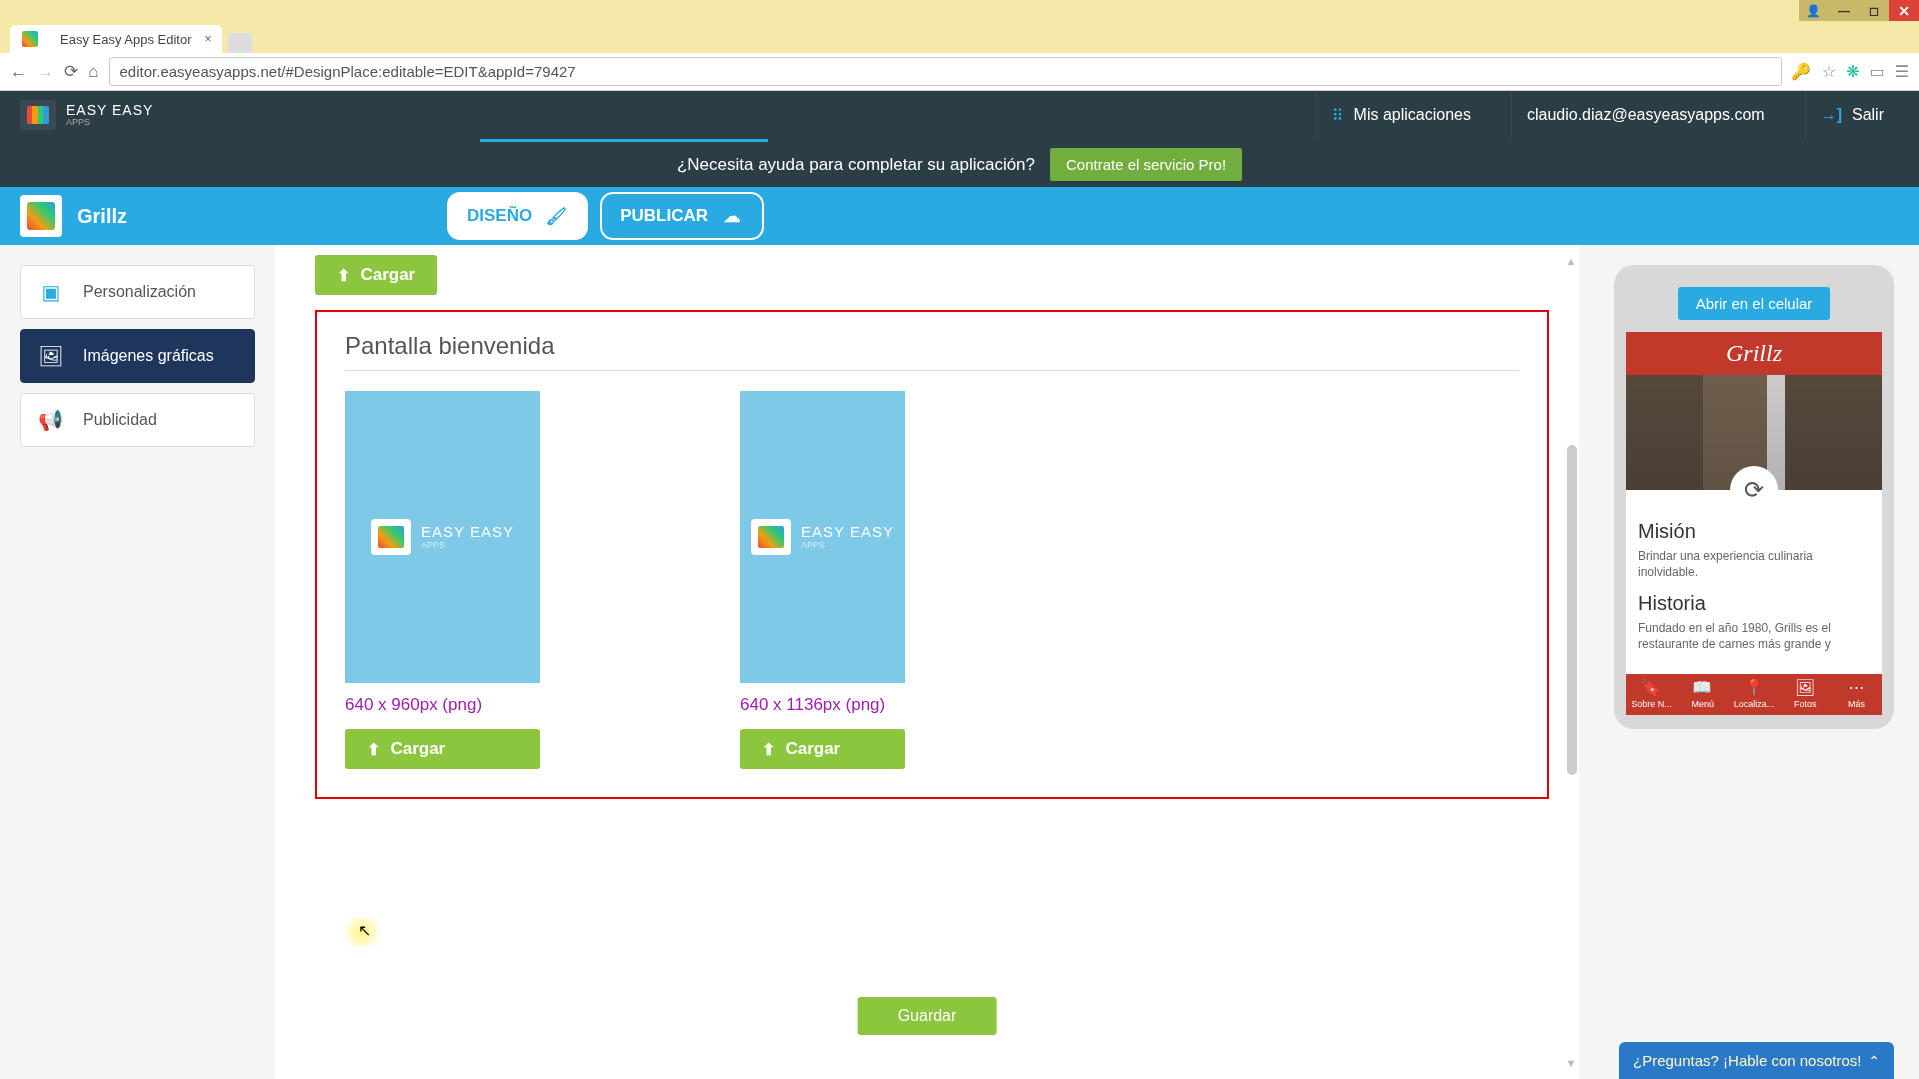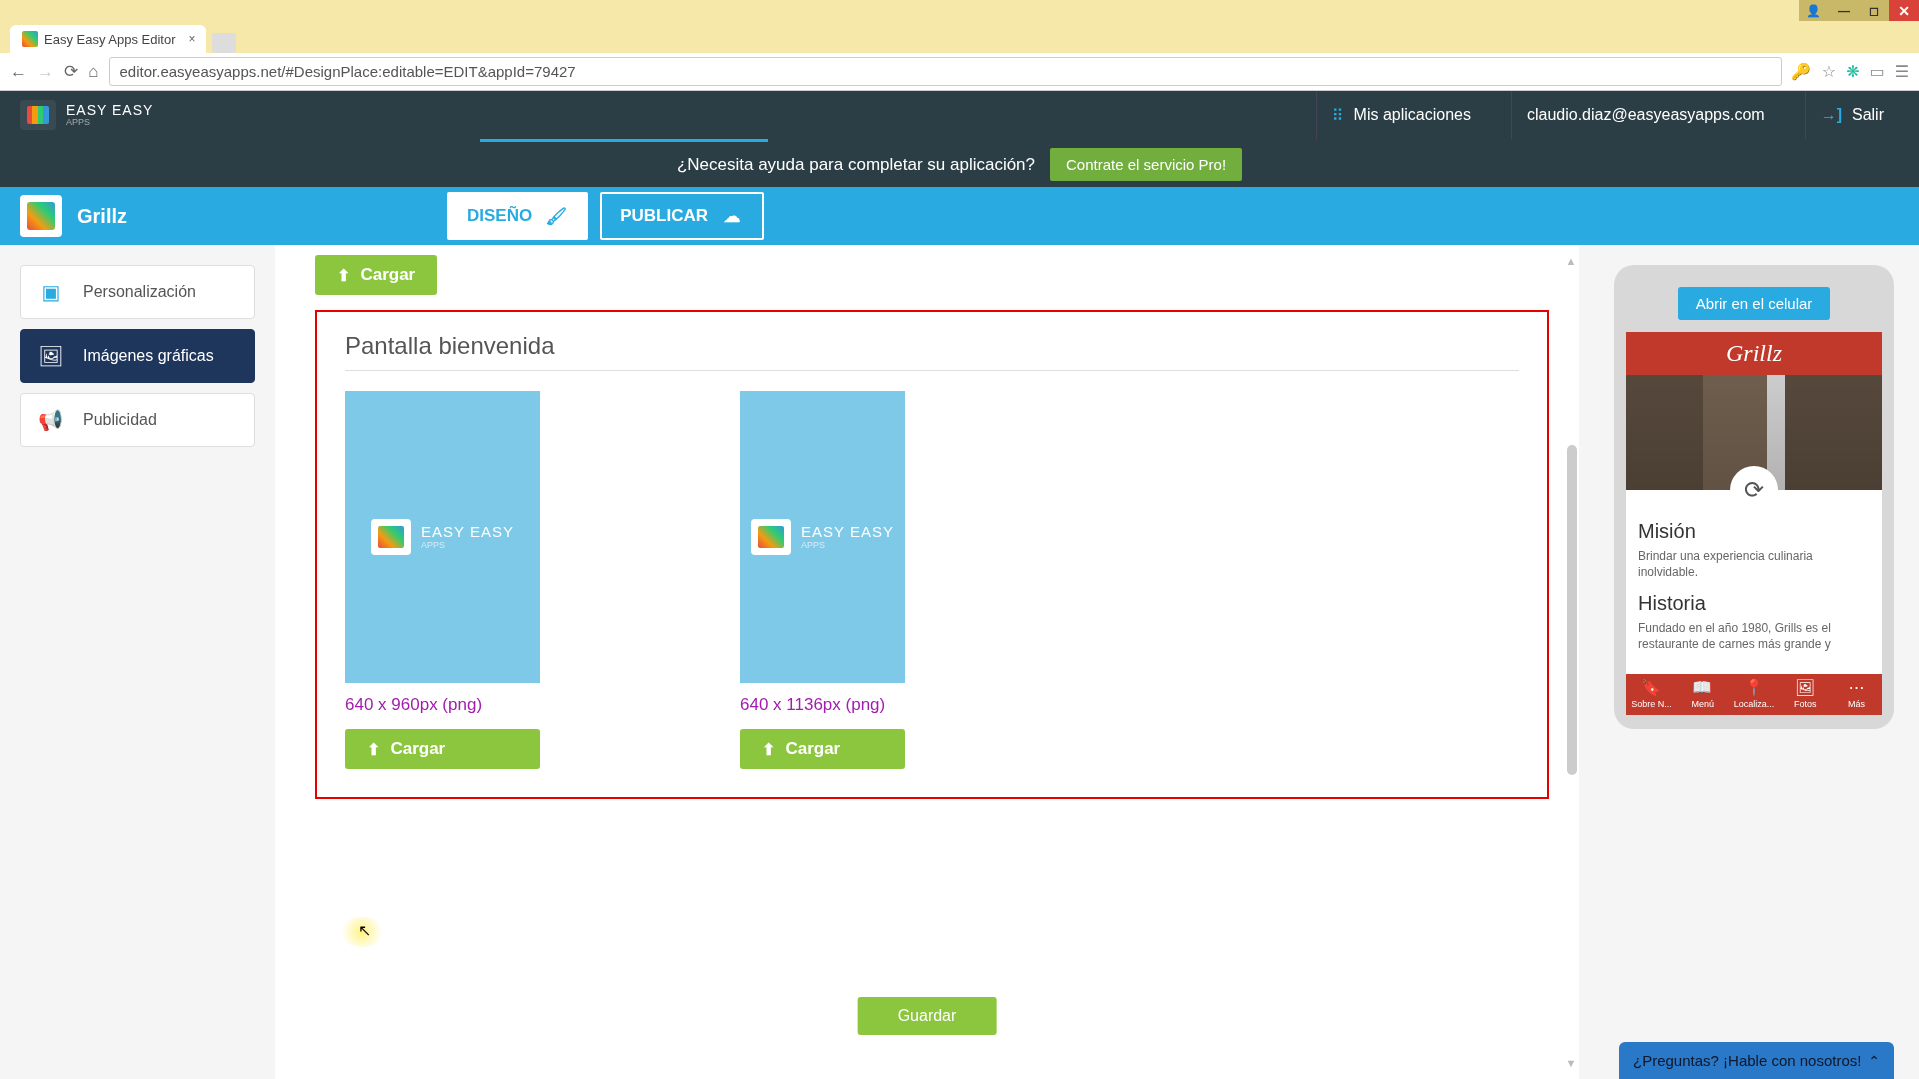--- a/index.html
+++ b/index.html
@@ -8,21 +8,21 @@
 
 .browser-chrome { background: #f5e8a8; height: 21px; position: relative; }
 .win-btns { position: absolute; right: 0; top: 0; display: flex; }
 .win-btn { width: 30px; height: 21px; display: flex; align-items: center; justify-content: center; font-size: 12px; font-weight: bold; }
 .win-user { background: #c8b868; color: #fff; }
 .win-min { background: #c8b868; color: #333; }
 .win-max { background: #c8b868; color: #333; }
 .win-close { background: #d94238; color: #fff; font-size: 14px; }
 
 .tab-bar { background: #f5e8a8; height: 32px; display: flex; align-items: flex-end; padding-left: 10px; }
-.tab { background: #fff; border-radius: 6px 6px 0 0; padding: 6px 30px 6px 12px; font-size: 13px; color: #444; position: relative; display: flex; align-items: center; gap: 6px; }
+.tab { background: #fff; border-radius: 6px 6px 0 0; padding: 6px 30px 6px 12px; font-size: 13px; color: #444; position: relative; display: flex; align-items: center; gap: 22px; }
 .tab-close { position: absolute; right: 10px; font-size: 12px; color: #666; }
 .tab-favicon { width: 16px; height: 16px; background: linear-gradient(45deg,#e74c3c,#f39c12,#2ecc71,#3498db); border-radius: 2px; }
 .new-tab { width: 24px; height: 20px; background: #ddd; margin-left: 6px; border-radius: 3px; }
 
 .url-bar { background: #fff; height: 38px; border-bottom: 1px solid #ccc; display: flex; align-items: center; padding: 0 10px; gap: 10px; }
 .nav-icon { font-size: 17px; color: #666; }
 .url-input { flex: 1; border: 1px solid #ccc; border-radius: 3px; padding: 5px 10px; font-size: 15px; color: #555; }
 .url-right-icons { display: flex; gap: 10px; font-size: 16px; color: #888; }
 .teal-icon { color: #1abc9c; }
 
@@ -43,21 +43,21 @@
 .help-bar::before { content: ''; position: absolute; top: -3px; left: 0; right: 0; height: 3px; background: linear-gradient(90deg, #2c3e45 25%, #29abe2 25% 40%, #2c3e45 40%); }
 .btn-green { background: #72ae3d; color: #fff; padding: 8px 16px; border: none; font-size: 15px; border-radius: 2px; }
 
 
 .nav-bar { background: #29abe2; height: 58px; display: flex; align-items: center; padding: 0 20px; gap: 320px; }
 .app-name-area { display: flex; align-items: center; gap: 15px; }
 .app-icon { width: 42px; height: 42px; background: #fff; border-radius: 4px; display: flex; align-items: center; justify-content: center; }
 .app-icon-inner { width: 28px; height: 28px; background: linear-gradient(45deg,#e74c3c,#f39c12,#2ecc71,#3498db); border-radius: 3px; }
 .app-name { color: #fff; font-size: 20px; font-weight: bold; }
 .nav-tabs { display: flex; gap: 12px; }
-.nav-tab { border: 2px solid #fff; color: #fff; padding: 10px 18px; font-size: 17px; font-weight: bold; display: flex; align-items: center; gap: 12px; border-radius: 2px; }
+.nav-tab { border: 2px solid #fff; color: #fff; padding: 10px 18px; font-size: 17px; font-weight: bold; display: flex; align-items: center; gap: 12px; border-radius: 13px; }
 .nav-tab.active { background: #fff; color: #29abe2; position: relative; }
 .nav-tab-icon { width: 24px; height: 24px; display: flex; align-items: center; justify-content: center; }
 
 
 .main-area { display: flex; height: calc(1079px - 21px - 32px - 38px - 48px - 48px - 58px); background: #f5f5f5; }
 
 
 .sidebar { width: 275px; padding: 20px; }
 .side-item { background: #fff; border: 1px solid #ddd; border-radius: 4px; padding: 14px 16px; display: flex; align-items: center; gap: 18px; font-size: 16px; color: #555; margin-bottom: 10px; }
 .side-item.active { background: #1e355c; color: #fff; border-color: #1e355c; }
@@ -104,21 +104,21 @@
 .phone-hero { height: 115px; background: linear-gradient(rgba(0,0,0,0.2),rgba(0,0,0,0.3)), linear-gradient(90deg,#6b5a4a 30%,#8a7560 30% 55%,#fff 55% 62%,#6b5a4a 62%); position: relative; overflow: hidden; }
 .phone-refresh { position: absolute; left: 50%; bottom: -24px; transform: translateX(-50%); width: 48px; height: 48px; background: #fff; border-radius: 50%; display: flex; align-items: center; justify-content: center; font-size: 24px; color: #555; z-index: 2; }
 .phone-body { padding: 30px 12px 10px; }
 .phone-h { font-size: 20px; color: #333; margin-bottom: 6px; }
 .phone-p { font-size: 12px; color: #666; margin-bottom: 12px; line-height: 1.3; }
 .phone-nav { background: #c0392b; display: flex; }
 .phone-nav-item { flex: 1; text-align: center; color: #fff; font-size: 9px; padding: 4px 0 6px; }
 .phone-nav-icon { font-size: 16px; display: block; margin-bottom: 2px; }
 
 
-.chat-widget { position: fixed; right: 25px; bottom: 0; width: 275px; background: #2a78c8; color: #0f172a; padding: 10px 14px; border-radius: 6px 6px 0 0; font-size: 15px; display: flex; align-items: center; justify-content: space-between; }
+.chat-widget { position: fixed; right: 25px; bottom: 0; width: 275px; background: #2a78c8; color: #fef9c3; padding: 10px 14px; border-radius: 6px 6px 0 0; font-size: 15px; display: flex; align-items: center; justify-content: space-between; }
 .chat-chevron { font-size: 14px; }
 </style>
 </head>
 <body>
 
 <div class="browser-chrome">
   <div class="win-btns">
     <div class="win-btn win-user">👤</div>
     <div class="win-btn win-min">—</div>
     <div class="win-btn win-max">◻</div>

